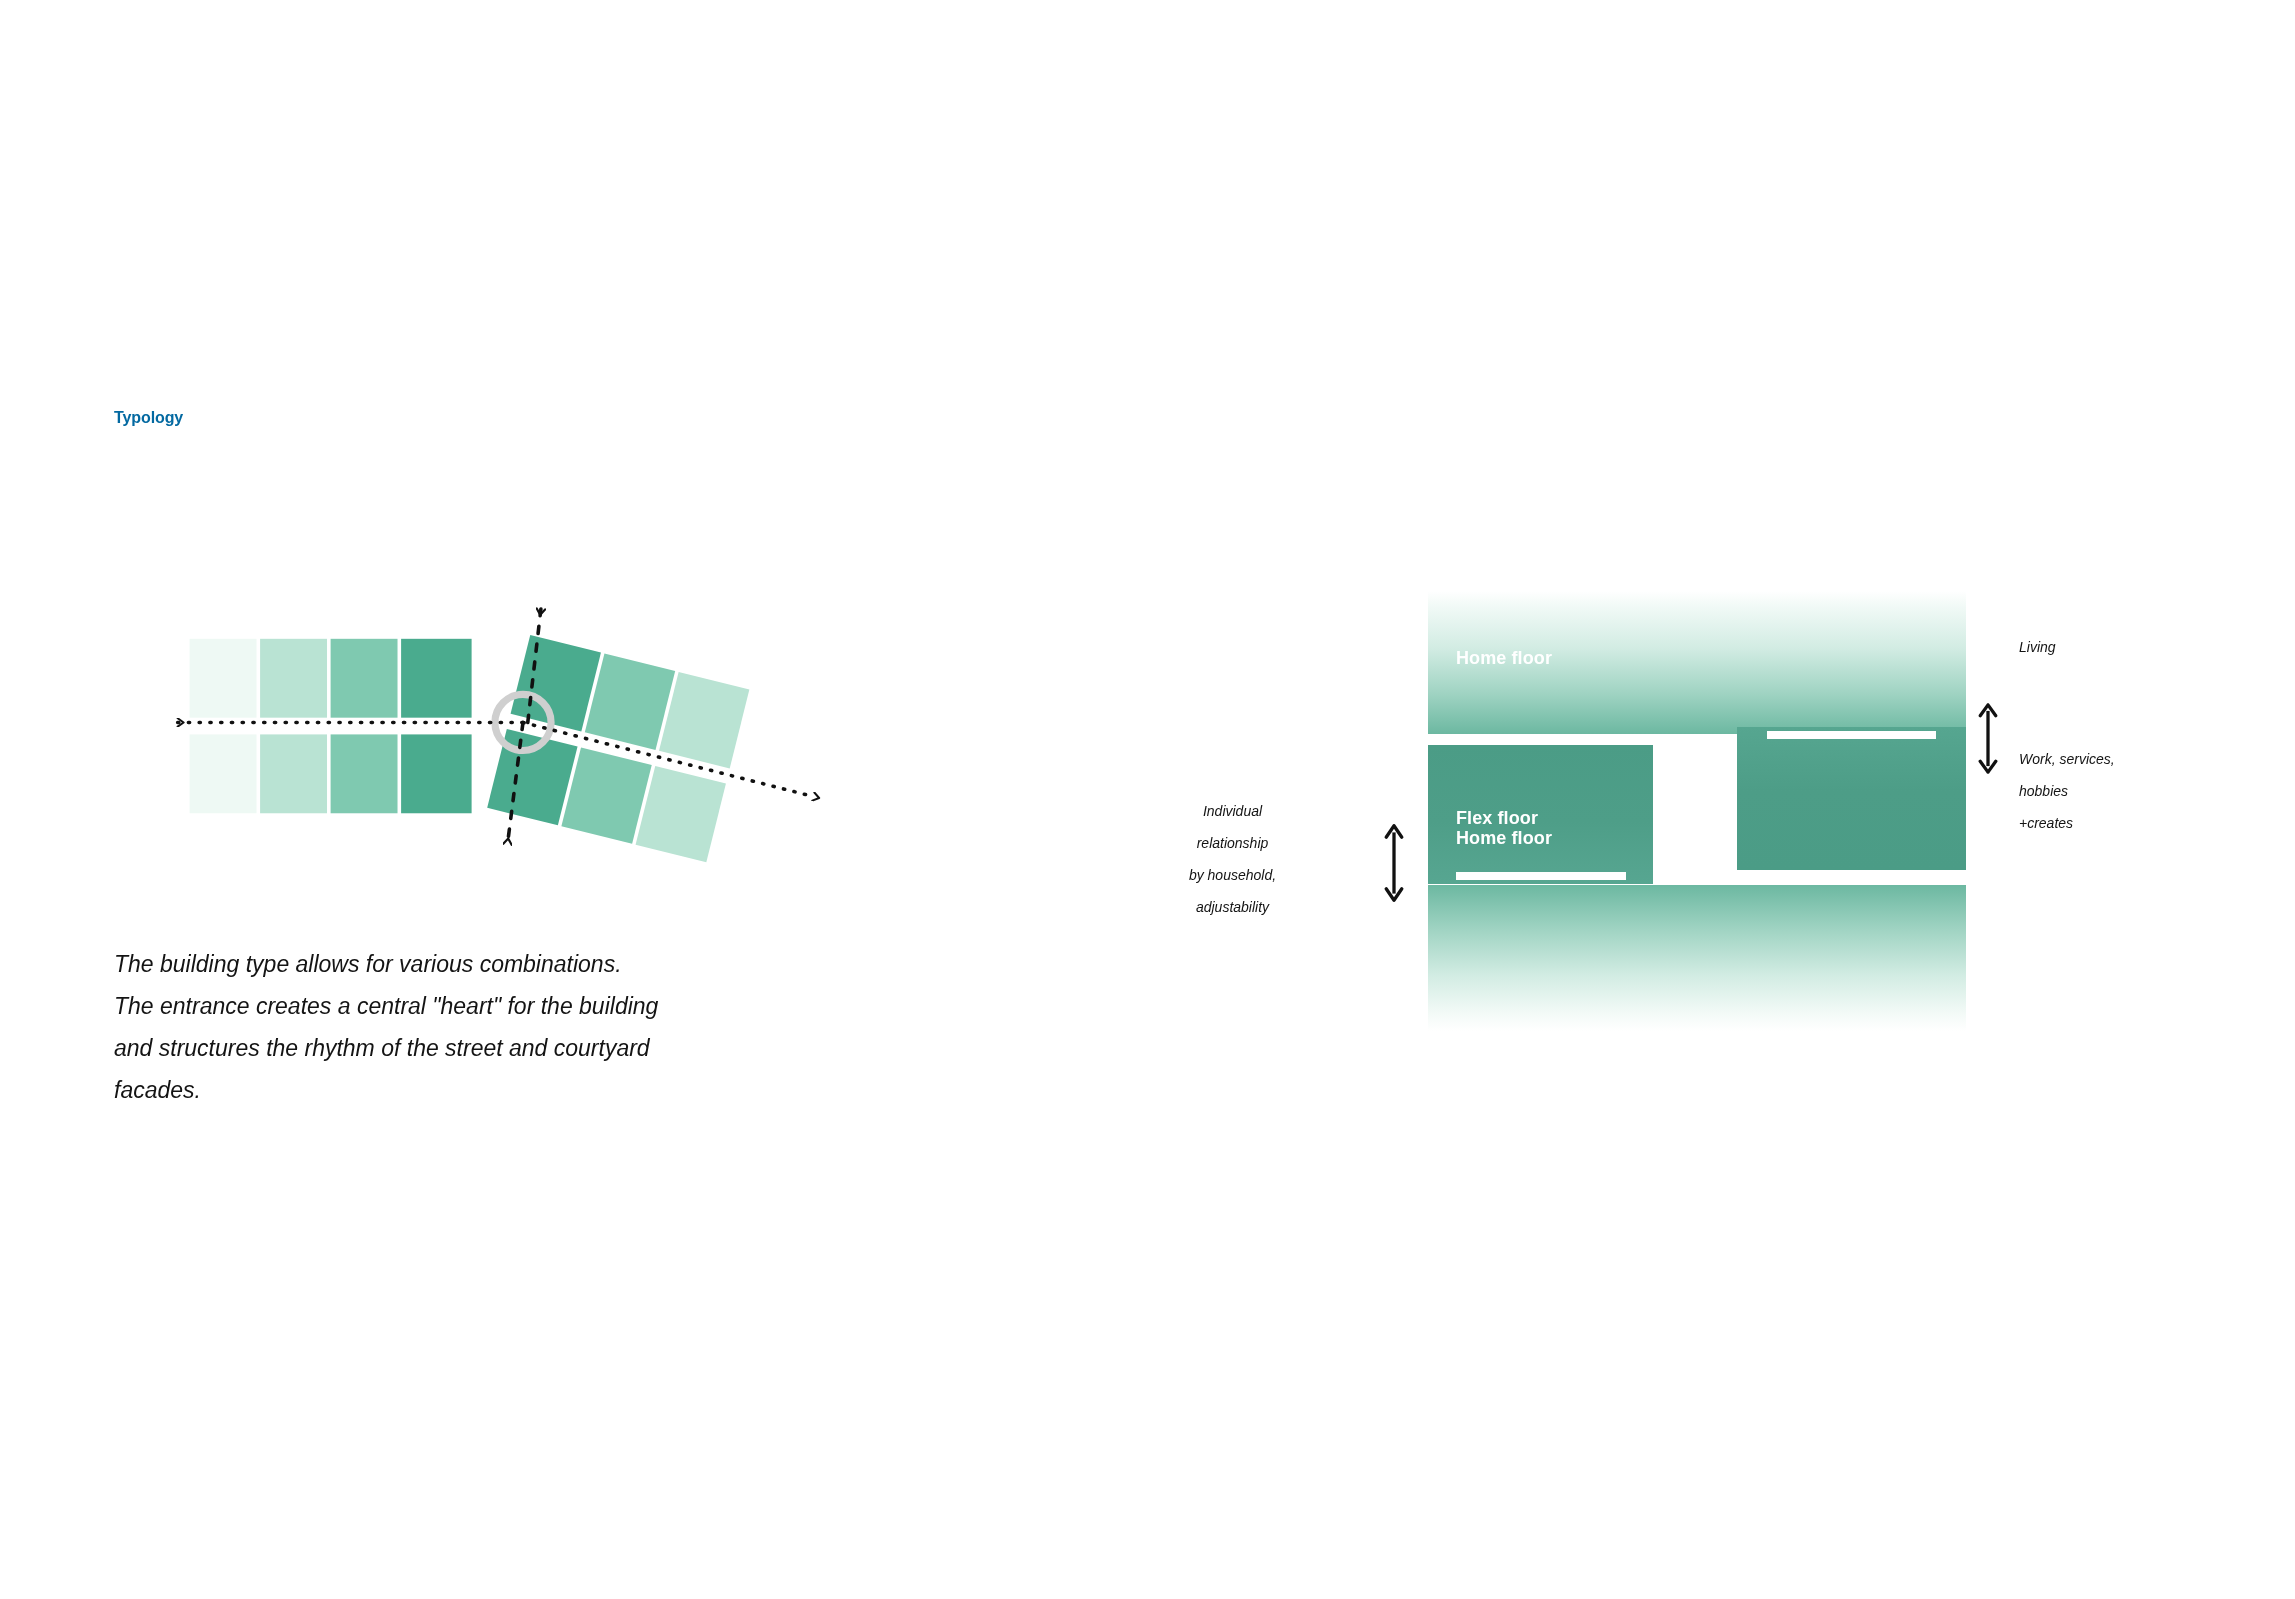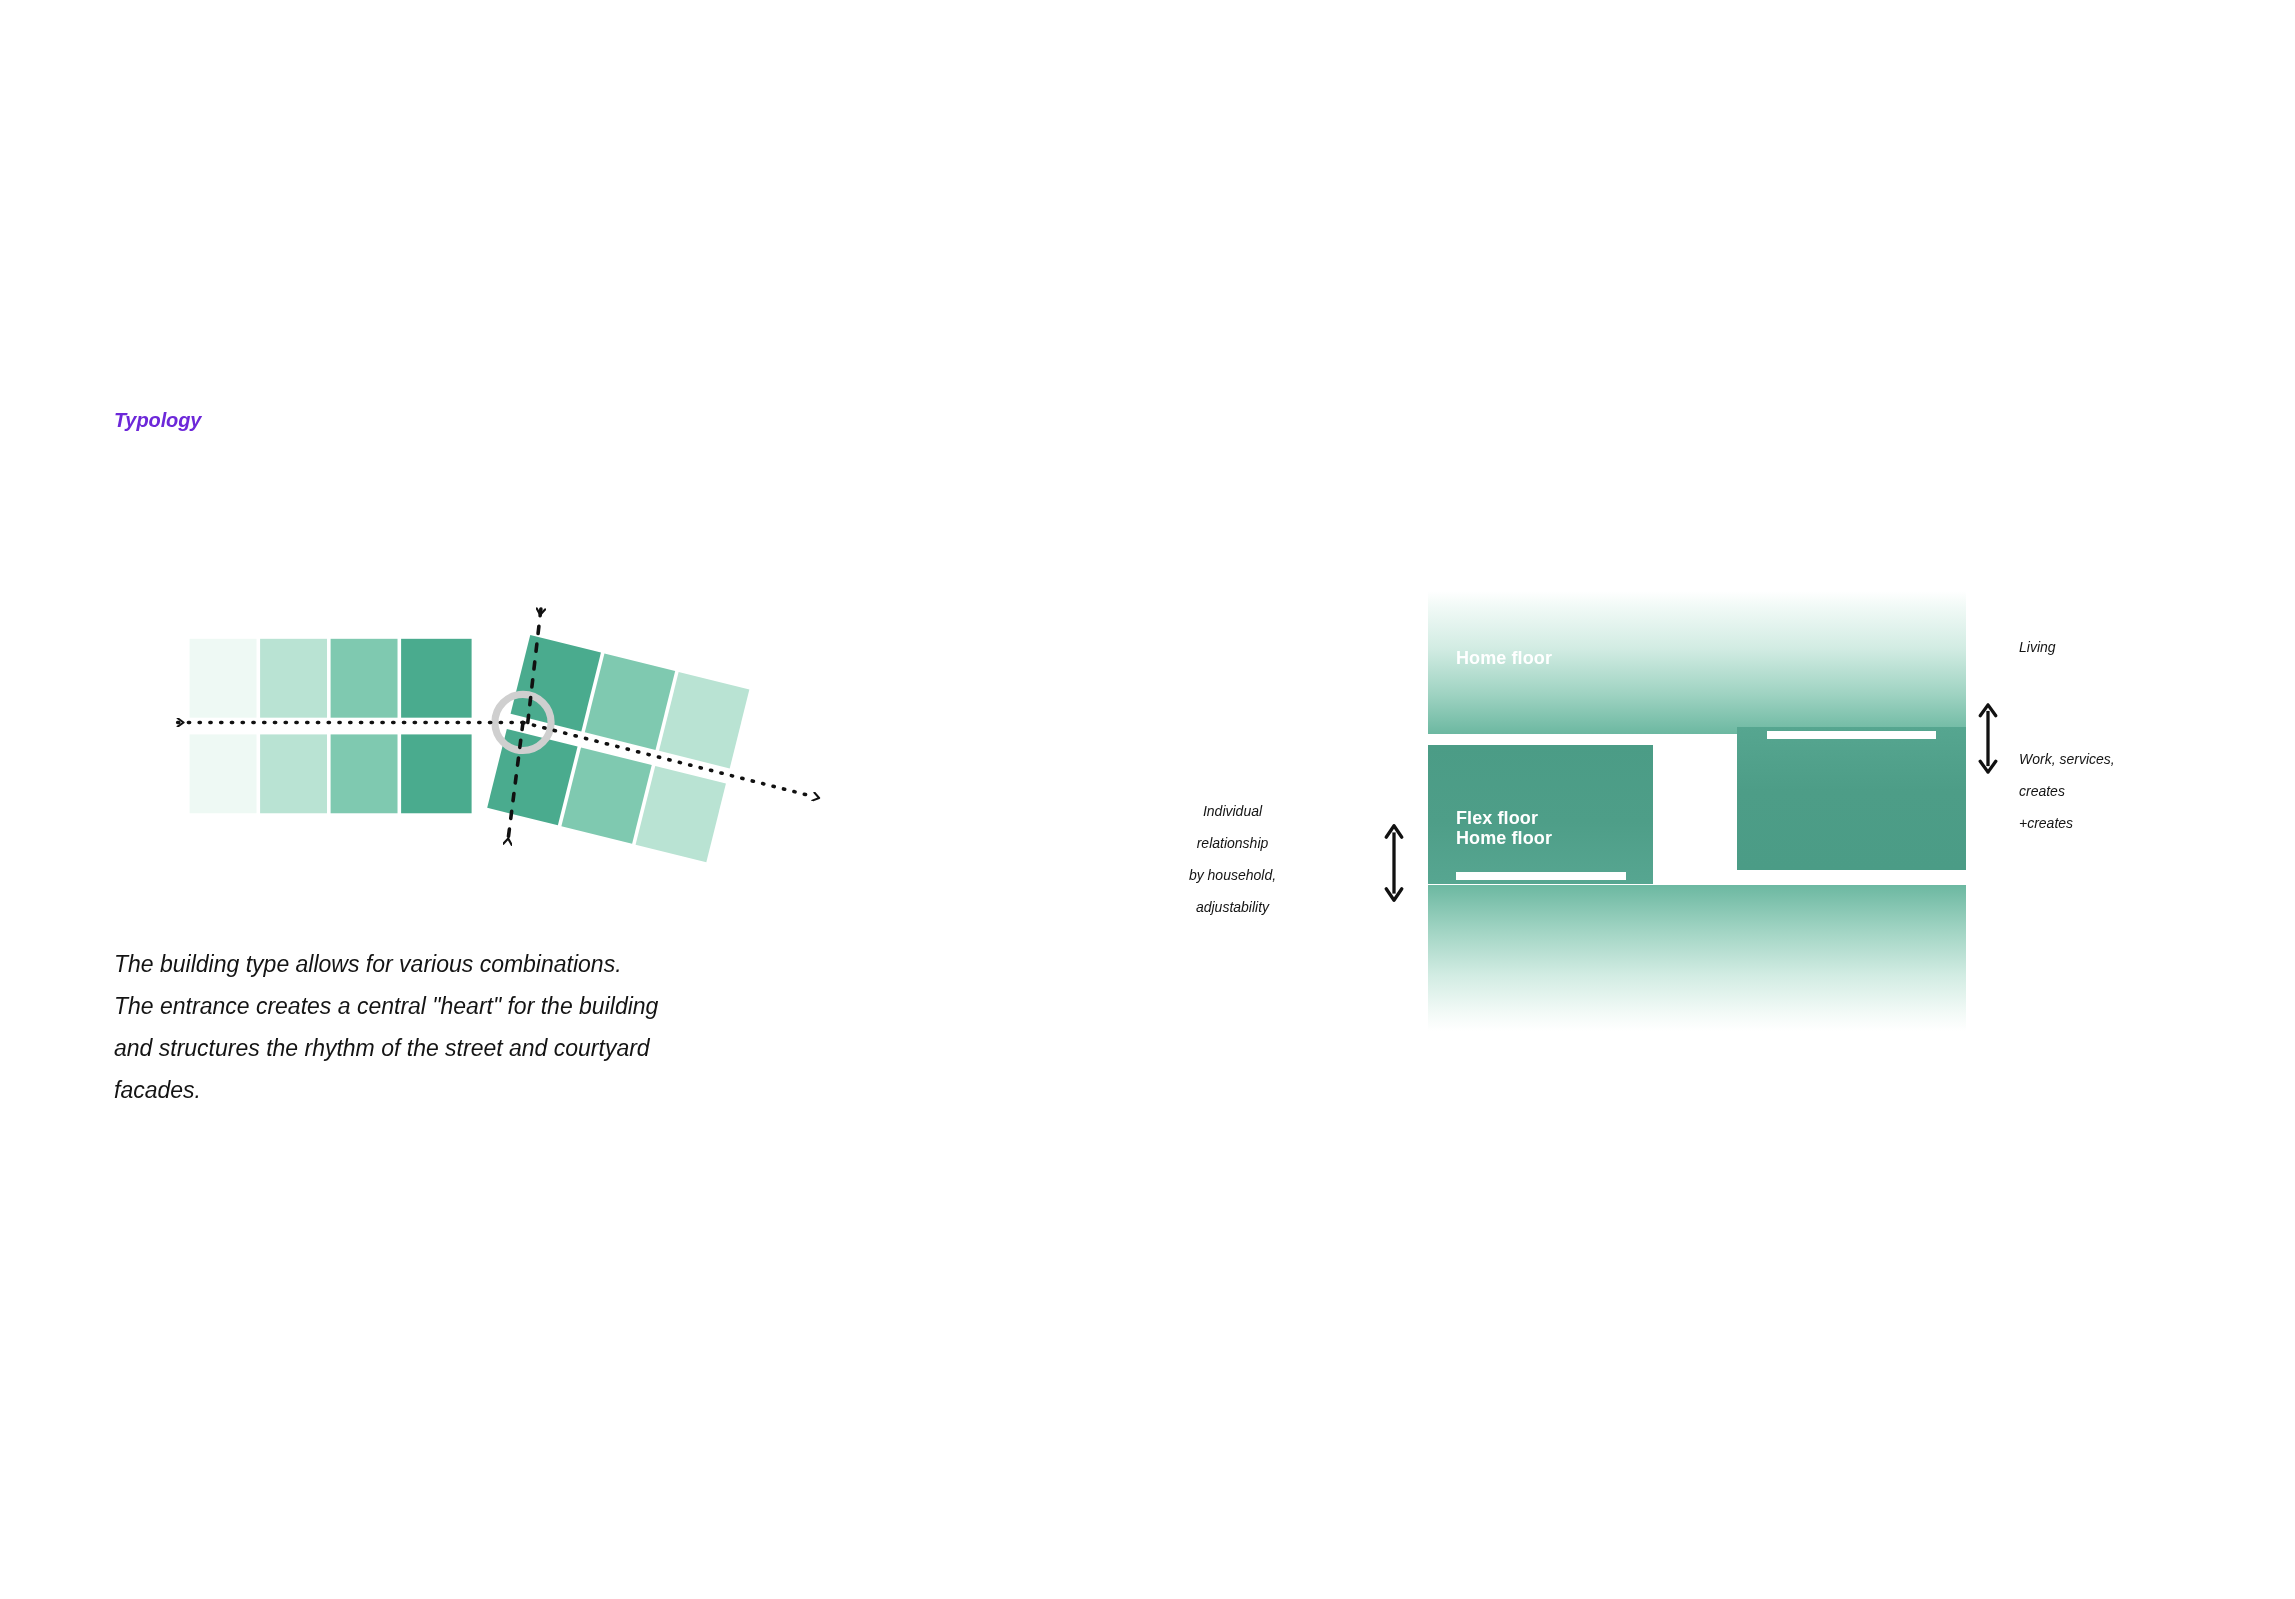--- a/index.html
+++ b/index.html
@@ -21,25 +21,24 @@
   .page {
     position: absolute;
     inset: 0;
   }
 
   
   #page-title {
     position: absolute;
     left: 114px;
     top: 409px;
-    font-size: 20px;
+    font-size: 16px;
     font-weight: 700;
-    font-style: italic;
     letter-spacing: -0.1px;
-    color: #6d28d9;
+    color: #0369a1;
     white-space: nowrap;
   }
 
   
   #left-caption {
     position: absolute;
     left: 114px;
     top: 943px;
     width: 849px;
     font-size: 23px;
@@ -283,18 +282,18 @@
   <div class="v-arrow" id="arrow-right-scale">
     <svg width="24" height="71" viewBox="0 0 40 118" xmlns="http://www.w3.org/2000/svg">
       <line x1="20" y1="13" x2="20" y2="105" stroke="#111111" stroke-width="5.5" stroke-linecap="butt"></line>
       <path d="M20,3 L7,21 M20,3 L33,21" fill="none" stroke="#111111" stroke-width="5.5" stroke-linecap="round" stroke-linejoin="round"></path>
       <path d="M20,115 L7,97 M20,115 L33,97" fill="none" stroke="#111111" stroke-width="5.5" stroke-linecap="round" stroke-linejoin="round"></path>
     </svg>
   </div>
 
   <div class="annot" id="annot-work">
     <span class="a-line">Work, services,</span>
-    <span class="a-line">creates</span>
+    <span class="a-line">hobbies</span>
     <span class="a-line">+creates</span>
   </div>
 
 </div>
 
 
 </body></html>

